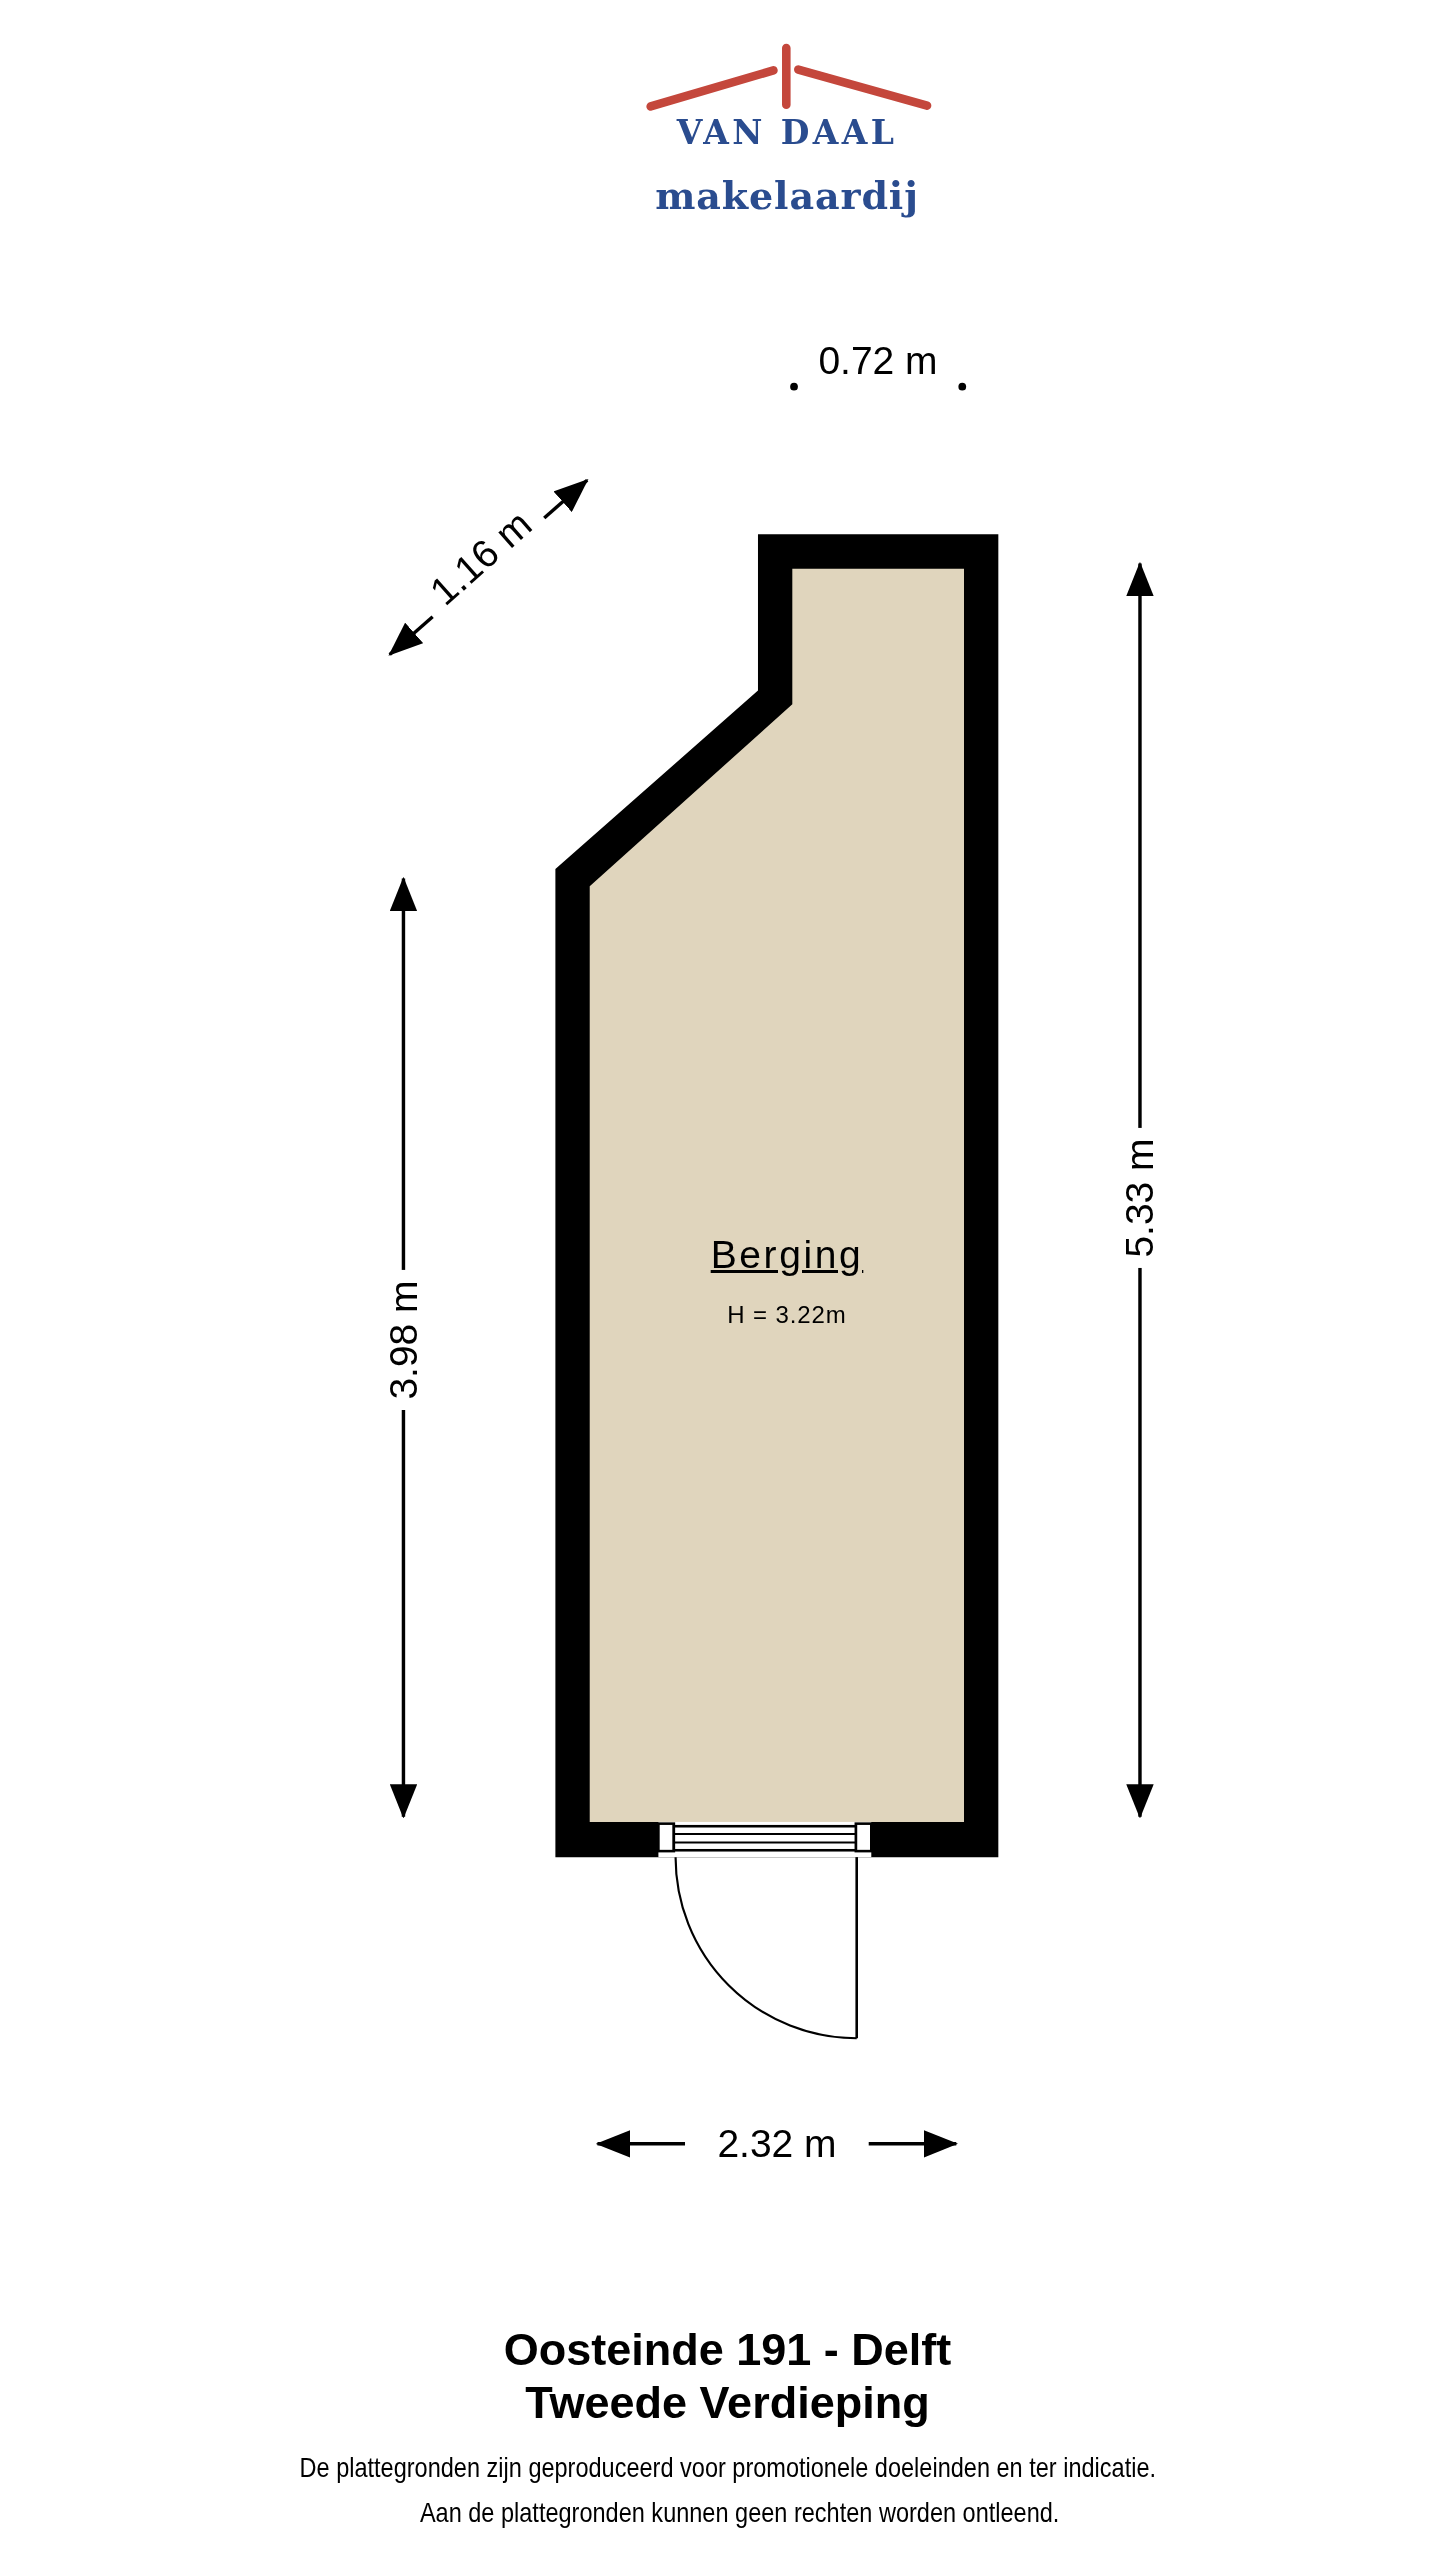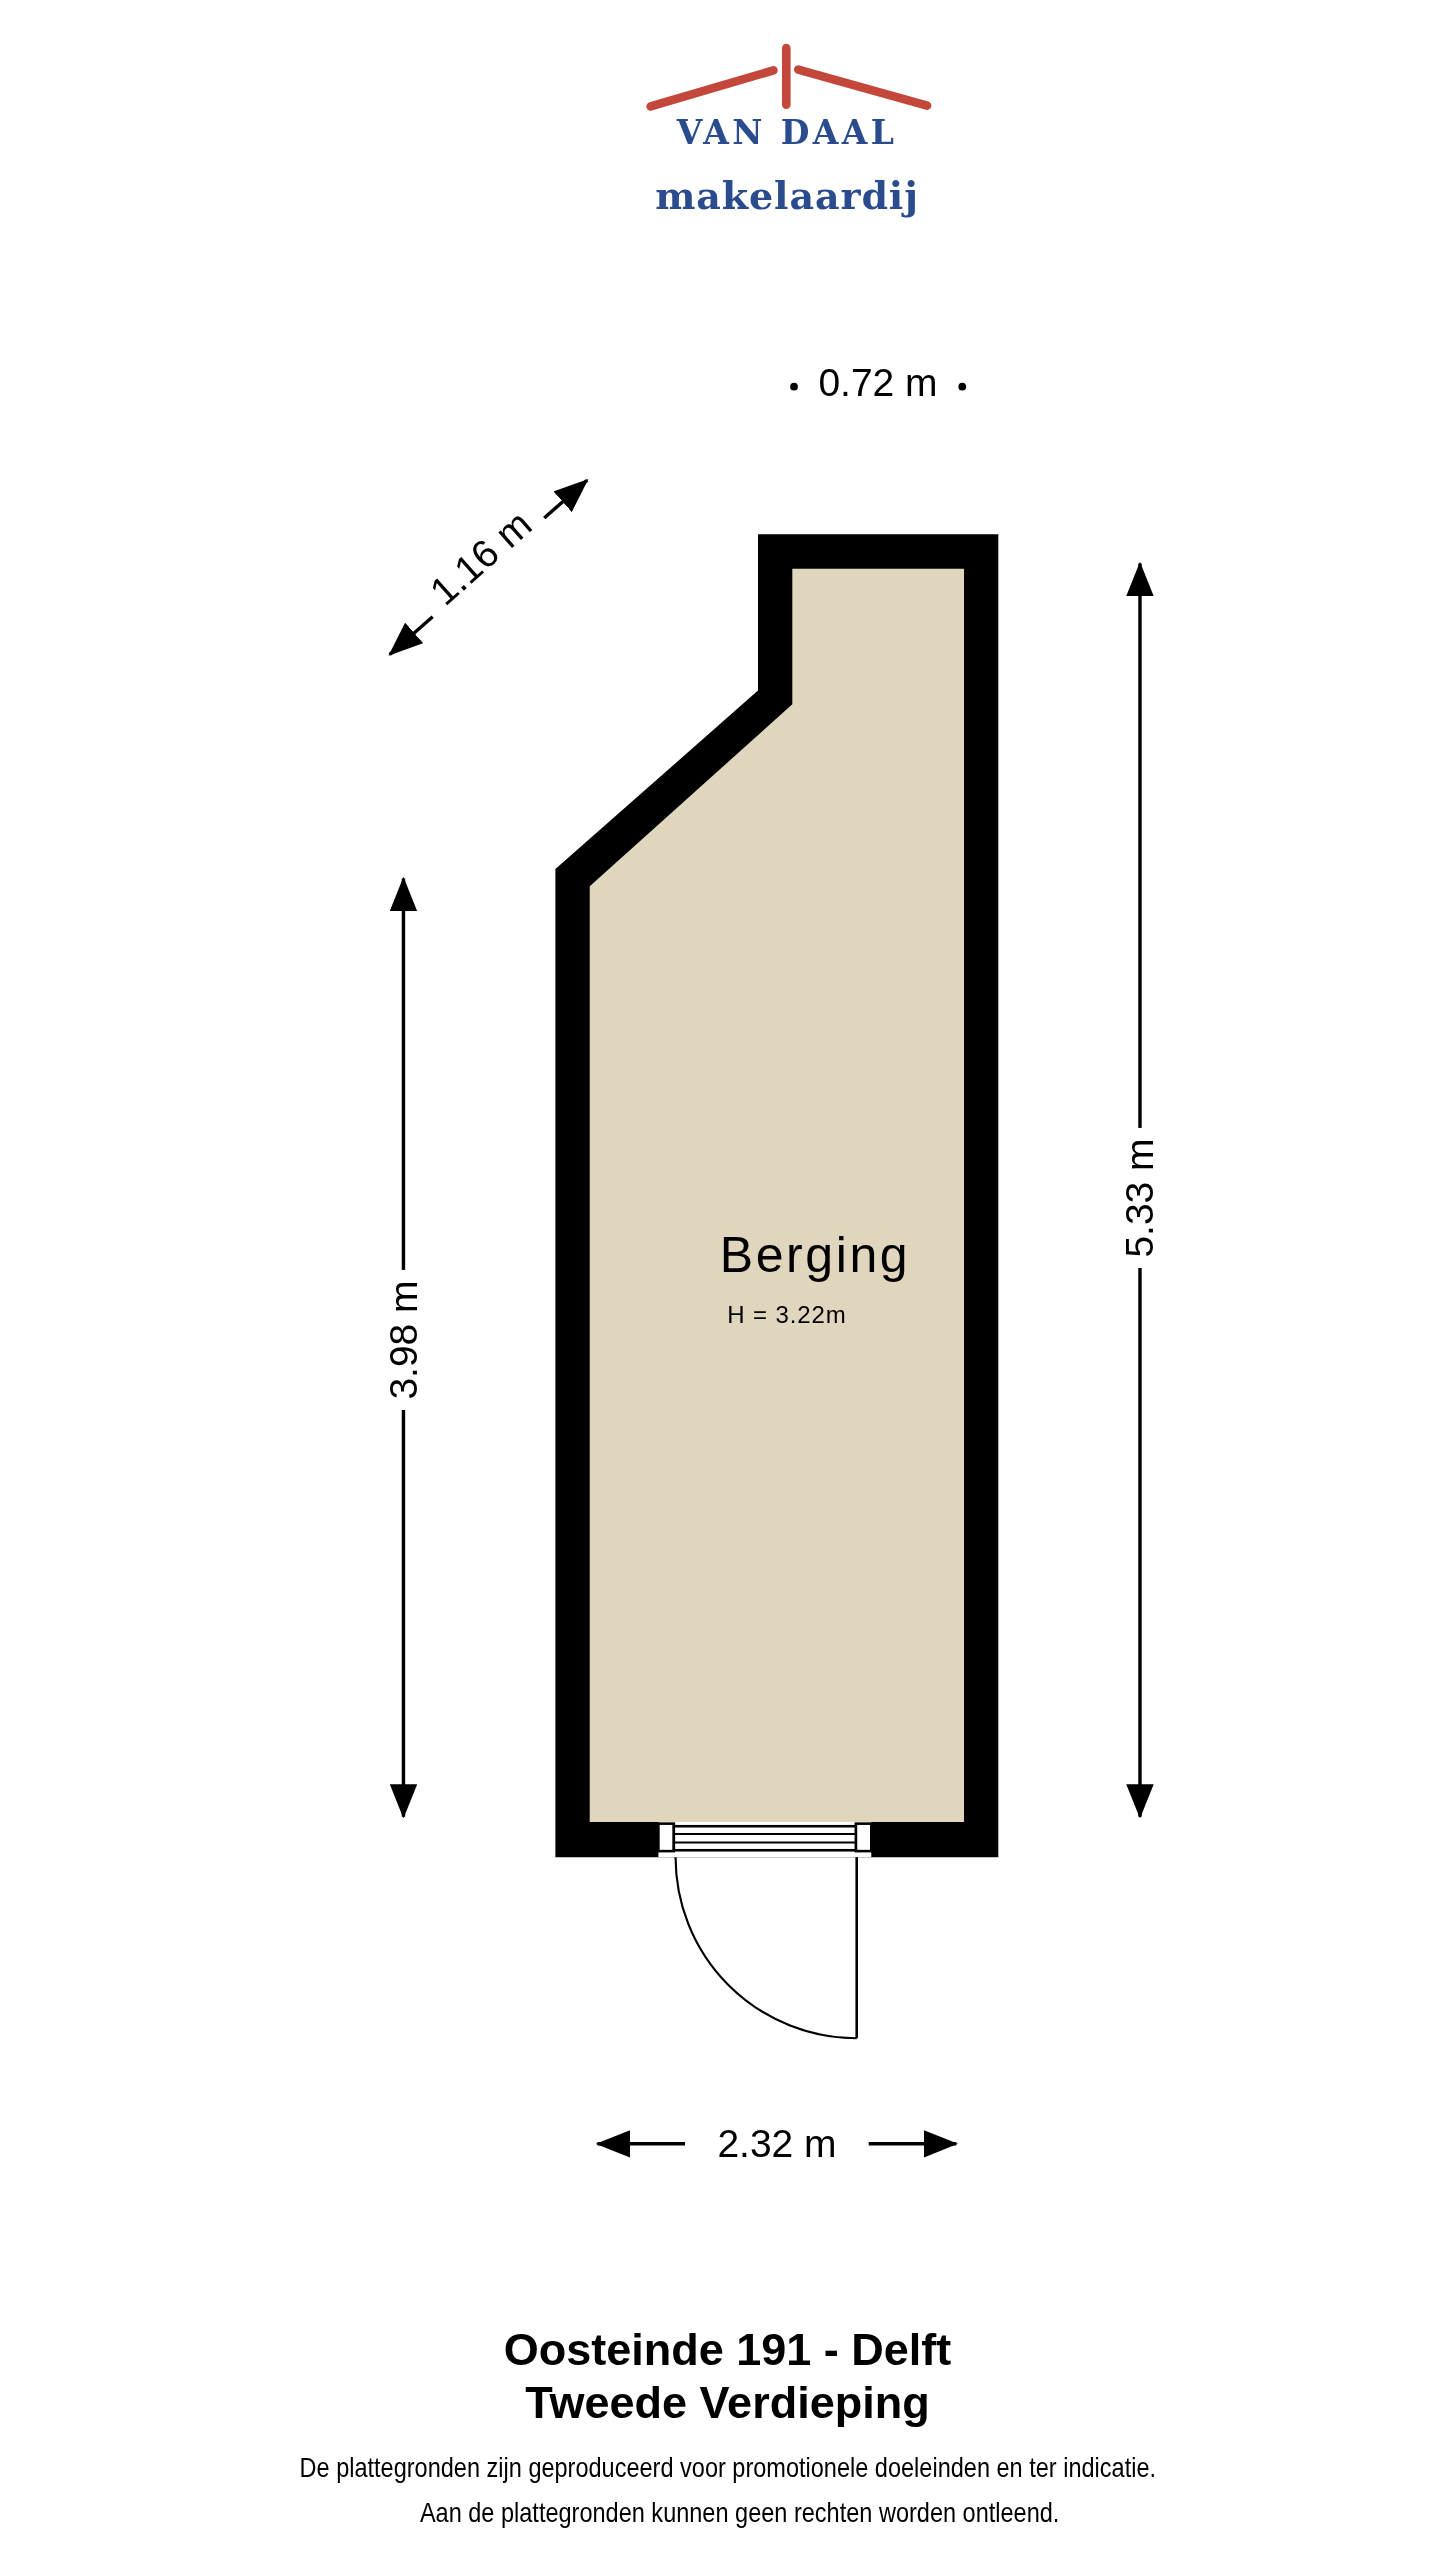--- a/index.html
+++ b/index.html
@@ -49,28 +49,29 @@
   }
   
   .dim-label {
     font-size: 39px;
     background: #ffffff;
     padding: 0 10.3px;
     white-space: nowrap;
   }
   .dim-left   { left: 404px;  top: 1340px; transform: translate(-50%,-50%) rotate(-90deg); }
   .dim-right  { left: 1140px; top: 1198px; transform: translate(-50%,-50%) rotate(-90deg); }
-  .dim-top    { left: 878px; top: 383px;  transform: translate(-50%,-50%); }
+  .dim-top    { left: 878px; top: 361px;  transform: translate(-50%,-50%); }
   .dim-bottom { left: 777px;  top: 2144px; transform: translate(-50%,-50%); }
   .dim-diag   { left: 481px;  top: 558px;  transform: translate(-50%,-50%) rotate(-41.6deg); }
   
   .room-label {
-    left: 815px; top: 1255px;
-    font-size: 50px;
+    left: 787px; top: 1255px;
+    font-size: 39px;
     letter-spacing: 2.6px;
+    text-decoration: underline;
   }
   .room-height-label {
     left: 787px; top: 1315px;
     font-size: 24px;
     letter-spacing: 0.9px;
   }
   
   .plan-title, .plan-subtitle, .disclaimer {
     position: absolute;
     left: 3px;

